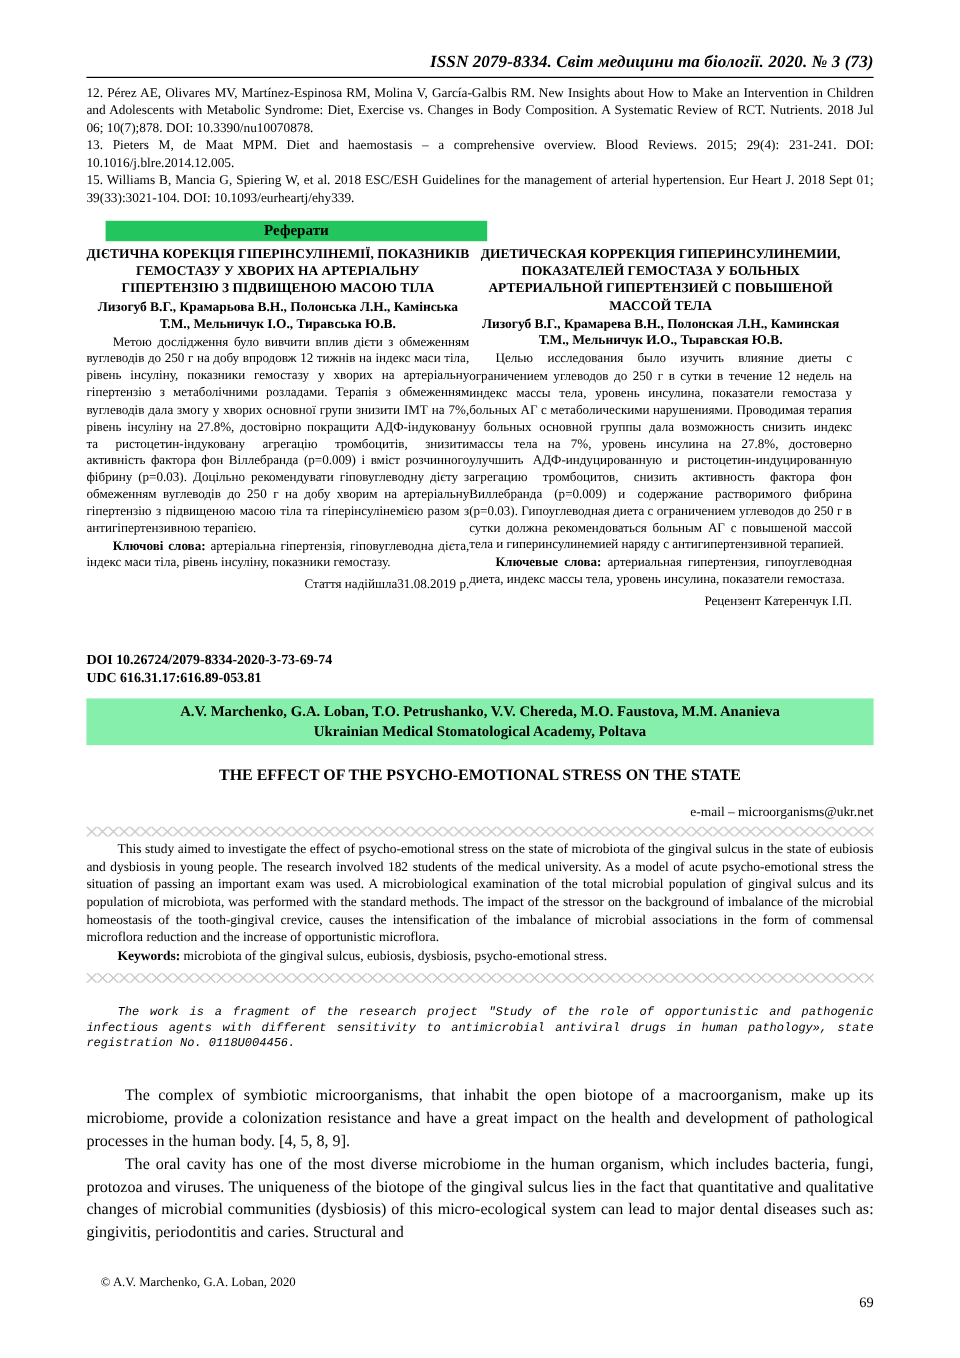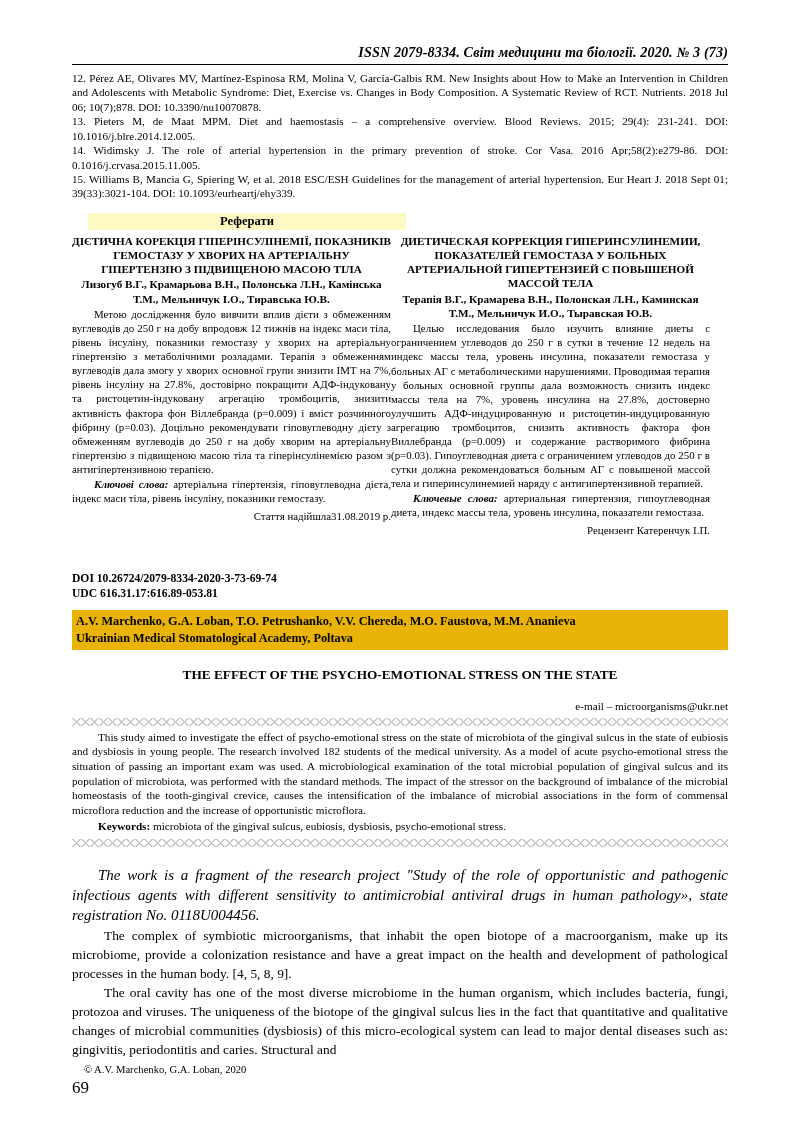--- a/index.html
+++ b/index.html
@@ -51,21 +51,21 @@
     text-align: justify;
   }
   .refs p { margin: 0; }
 
   
   .referaty-wrap {
     margin-top: 12px;
     margin-bottom: 4px;
   }
   .referaty-band {
-    background: #fef9c3;
+    background: #22c55e;
     width: 318px;
     height: 17px;
     line-height: 17px;
     text-align: center;
     font-weight: bold;
     font-size: 12.6px;
     margin-left: 16px;
   }
 
   
@@ -94,37 +94,38 @@
     margin-top: 1px;
   }
   .abs-body {
     margin-top: 1px;
     text-indent: 22px;
   }
   .abs-kw {
     margin-top: 1px;
     text-indent: 22px;
   }
-  .abs-kw b { font-weight: bold; font-style: italic; }
+  .abs-kw b { font-weight: bold; }
   .abs-foot {
     text-align: right;
     margin-top: 4px;
   }
 
   
   .doi-block {
     margin-top: 34px;
     font-weight: bold;
     font-size: 11.6px;
     line-height: 1.30;
   }
   .authors-band {
-    background: #eab308;
+    background: #86efac;
     margin-top: 9px;
     padding: 3px 4px 4px 4px;
+    text-align: center;
     font-weight: bold;
     font-size: 12.3px;
     line-height: 1.32;
   }
   .art-title {
     text-align: center;
     font-weight: bold;
     font-size: 13.3px;
     line-height: 1.35;
     margin-top: 16px;
@@ -152,86 +153,86 @@
   .en-abs {
     font-size: 11.2px;
     line-height: 1.31;
     text-align: justify;
   }
   .en-abs p { margin: 0; text-indent: 26px; }
   .en-kw { margin-top: 1px; text-indent: 26px; }
 
   .project-note {
     font-style: italic;
-    font-size: 15px;
+    font-size: 10px;
     line-height: 1.33;
     text-align: justify;
     margin-top: 19px;
+    font-family: Liberation Mono, monospace;
   }
   .project-note p { margin: 0; text-indent: 26px; }
 
   
   .body-text {
     font-size: 13.4px;
     line-height: 1.42;
     text-align: justify;
-    margin-top: 0;
+    margin-top: 25px;
   }
   .body-text p { margin: 0; text-indent: 32px; }
 
   
   .footer {
     position: absolute;
     left: 72px;
     top: 1064px;
     width: 656px;
   }
   .copyright {
     font-size: 10.6px;
     padding-left: 12px;
   }
   .folio {
-    text-align: left;
-    font-size: 17px;
+    text-align: right;
+    font-size: 12px;
     margin-top: 3px;
   }
 </style>
 </head>
 <body>
 
 <div class="page">
   <div class="content">
 
     <div class="runhead">ISSN 2079-8334. Світ медицини та біології. 2020. № 3 (73)</div>
     <div class="runhead-rule"></div>
 
     <div class="refs">
       <p>12. Pérez AE, Olivares MV, Martínez-Espinosa RM, Molina V, García-Galbis RM. New Insights about How to Make an Intervention in Children and Adolescents with Metabolic Syndrome: Diet, Exercise vs. Changes in Body Composition. A Systematic Review of RCT. Nutrients. 2018 Jul 06; 10(7);878.  DOI:  10.3390/nu10070878.</p>
       <p>13. Pieters M, de Maat MPM. Diet and haemostasis – a comprehensive overview. Blood Reviews. 2015; 29(4): 231-241. DOI: 10.1016/j.blre.2014.12.005.</p>
-      <p>14. Widimsky J. The role of arterial hypertension in the primary prevention of stroke. Cor Vasa. 2016 Apr;58(2):e279-86. DOI: 0.1016/j.crvasa.2015.11.005.</p>
       <p>15. Williams B, Mancia G, Spiering W, et al. 2018 ESC/ESH Guidelines for the management of arterial hypertension. Eur Heart J. 2018 Sept 01; 39(33):3021-104. DOI: 10.1093/eurheartj/ehy339.</p>
     </div>
 
     <div class="referaty-wrap">
       <div class="referaty-band">Реферати</div>
     </div>
 
     <div class="abs-cols">
 
       <div class="abs-col">
         <div class="abs-title">ДІЄТИЧНА КОРЕКЦІЯ ГІПЕРІНСУЛІНЕМІЇ, ПОКАЗНИКІВ ГЕМОСТАЗУ У ХВОРИХ НА АРТЕРІАЛЬНУ ГІПЕРТЕНЗІЮ З ПІДВИЩЕНОЮ МАСОЮ ТІЛА</div>
         <div class="abs-authors">Лизогуб В.Г., Крамарьова В.Н., Полонська Л.Н., Камінська Т.М., Мельничук І.О., Тиравська Ю.В.</div>
         <div class="abs-body">Метою дослідження було вивчити вплив дієти з обмеженням вуглеводів до 250 г на добу впродовж 12 тижнів на індекс маси тіла, рівень інсуліну, показники гемостазу у хворих на артеріальну гіпертензію з метаболічними розладами. Терапія з обмеженням вуглеводів дала змогу у хворих основної групи знизити ІМТ на 7%, рівень інсуліну на 27.8%, достовірно покращити АДФ-індуковану та ристоцетин-індуковану агрегацію тромбоцитів, знизити активність фактора фон Віллебранда (р=0.009) і вміст розчинного фібрину (р=0.03). Доцільно рекомендувати гіповуглеводну дієту з обмеженням вуглеводів до 250 г на добу хворим на артеріальну гіпертензію з підвищеною масою тіла та гіперінсулінемією разом з антигіпертензивною терапією.</div>
         <div class="abs-kw"><b>Ключові слова:</b><span> артеріальна гіпертензія, гіповуглеводна дієта, індекс маси тіла, рівень інсуліну, показники гемостазу.</span></div>
         <div class="abs-foot">Стаття надійшла31.08.2019 р.</div>
       </div>
 
       <div class="abs-col">
         <div class="abs-title">ДИЕТИЧЕСКАЯ КОРРЕКЦИЯ ГИПЕРИНСУЛИНЕМИИ, ПОКАЗАТЕЛЕЙ ГЕМОСТАЗА У БОЛЬНЫХ АРТЕРИАЛЬНОЙ ГИПЕРТЕНЗИЕЙ С ПОВЫШЕНОЙ МАССОЙ ТЕЛА</div>
-        <div class="abs-authors">Терапія В.Г., Крамарева В.Н., Полонская Л.Н., Каминская Т.М., Мельничук И.О., Тыравская Ю.В.</div>
+        <div class="abs-authors">Лизогуб В.Г., Крамарева В.Н., Полонская Л.Н., Каминская Т.М., Мельничук И.О., Тыравская Ю.В.</div>
         <div class="abs-body">Целью исследования было изучить влияние диеты с ограничением углеводов до 250 г в сутки в течение 12 недель на индекс массы тела, уровень инсулина, показатели гемостаза у больных АГ с метаболическими нарушениями. Проводимая терапия у больных основной группы дала возможность снизить индекс массы тела на 7%, уровень инсулина на 27.8%, достоверно улучшить АДФ-индуцированную и ристоцетин-индуцированную агрегацию тромбоцитов, снизить активность фактора фон Виллебранда (р=0.009) и содержание растворимого фибрина (р=0.03). Гипоуглеводная диета с ограничением углеводов до 250 г в сутки должна рекомендоваться больным АГ с повышеной массой тела и гиперинсулинемией наряду с антигипертензивной терапией.</div>
         <div class="abs-kw"><b>Ключевые слова:</b><span> артериальная гипертензия, гипоуглеводная диета, индекс массы тела, уровень инсулина, показатели гемостаза.</span></div>
         <div class="abs-foot">Рецензент Катеренчук І.П.</div>
       </div>
 
     </div>
 
     <div class="doi-block">
       <div>DOI 10.26724/2079-8334-2020-3-73-69-74</div>
       <div>UDC 616.31.17:616.89-053.81</div>

